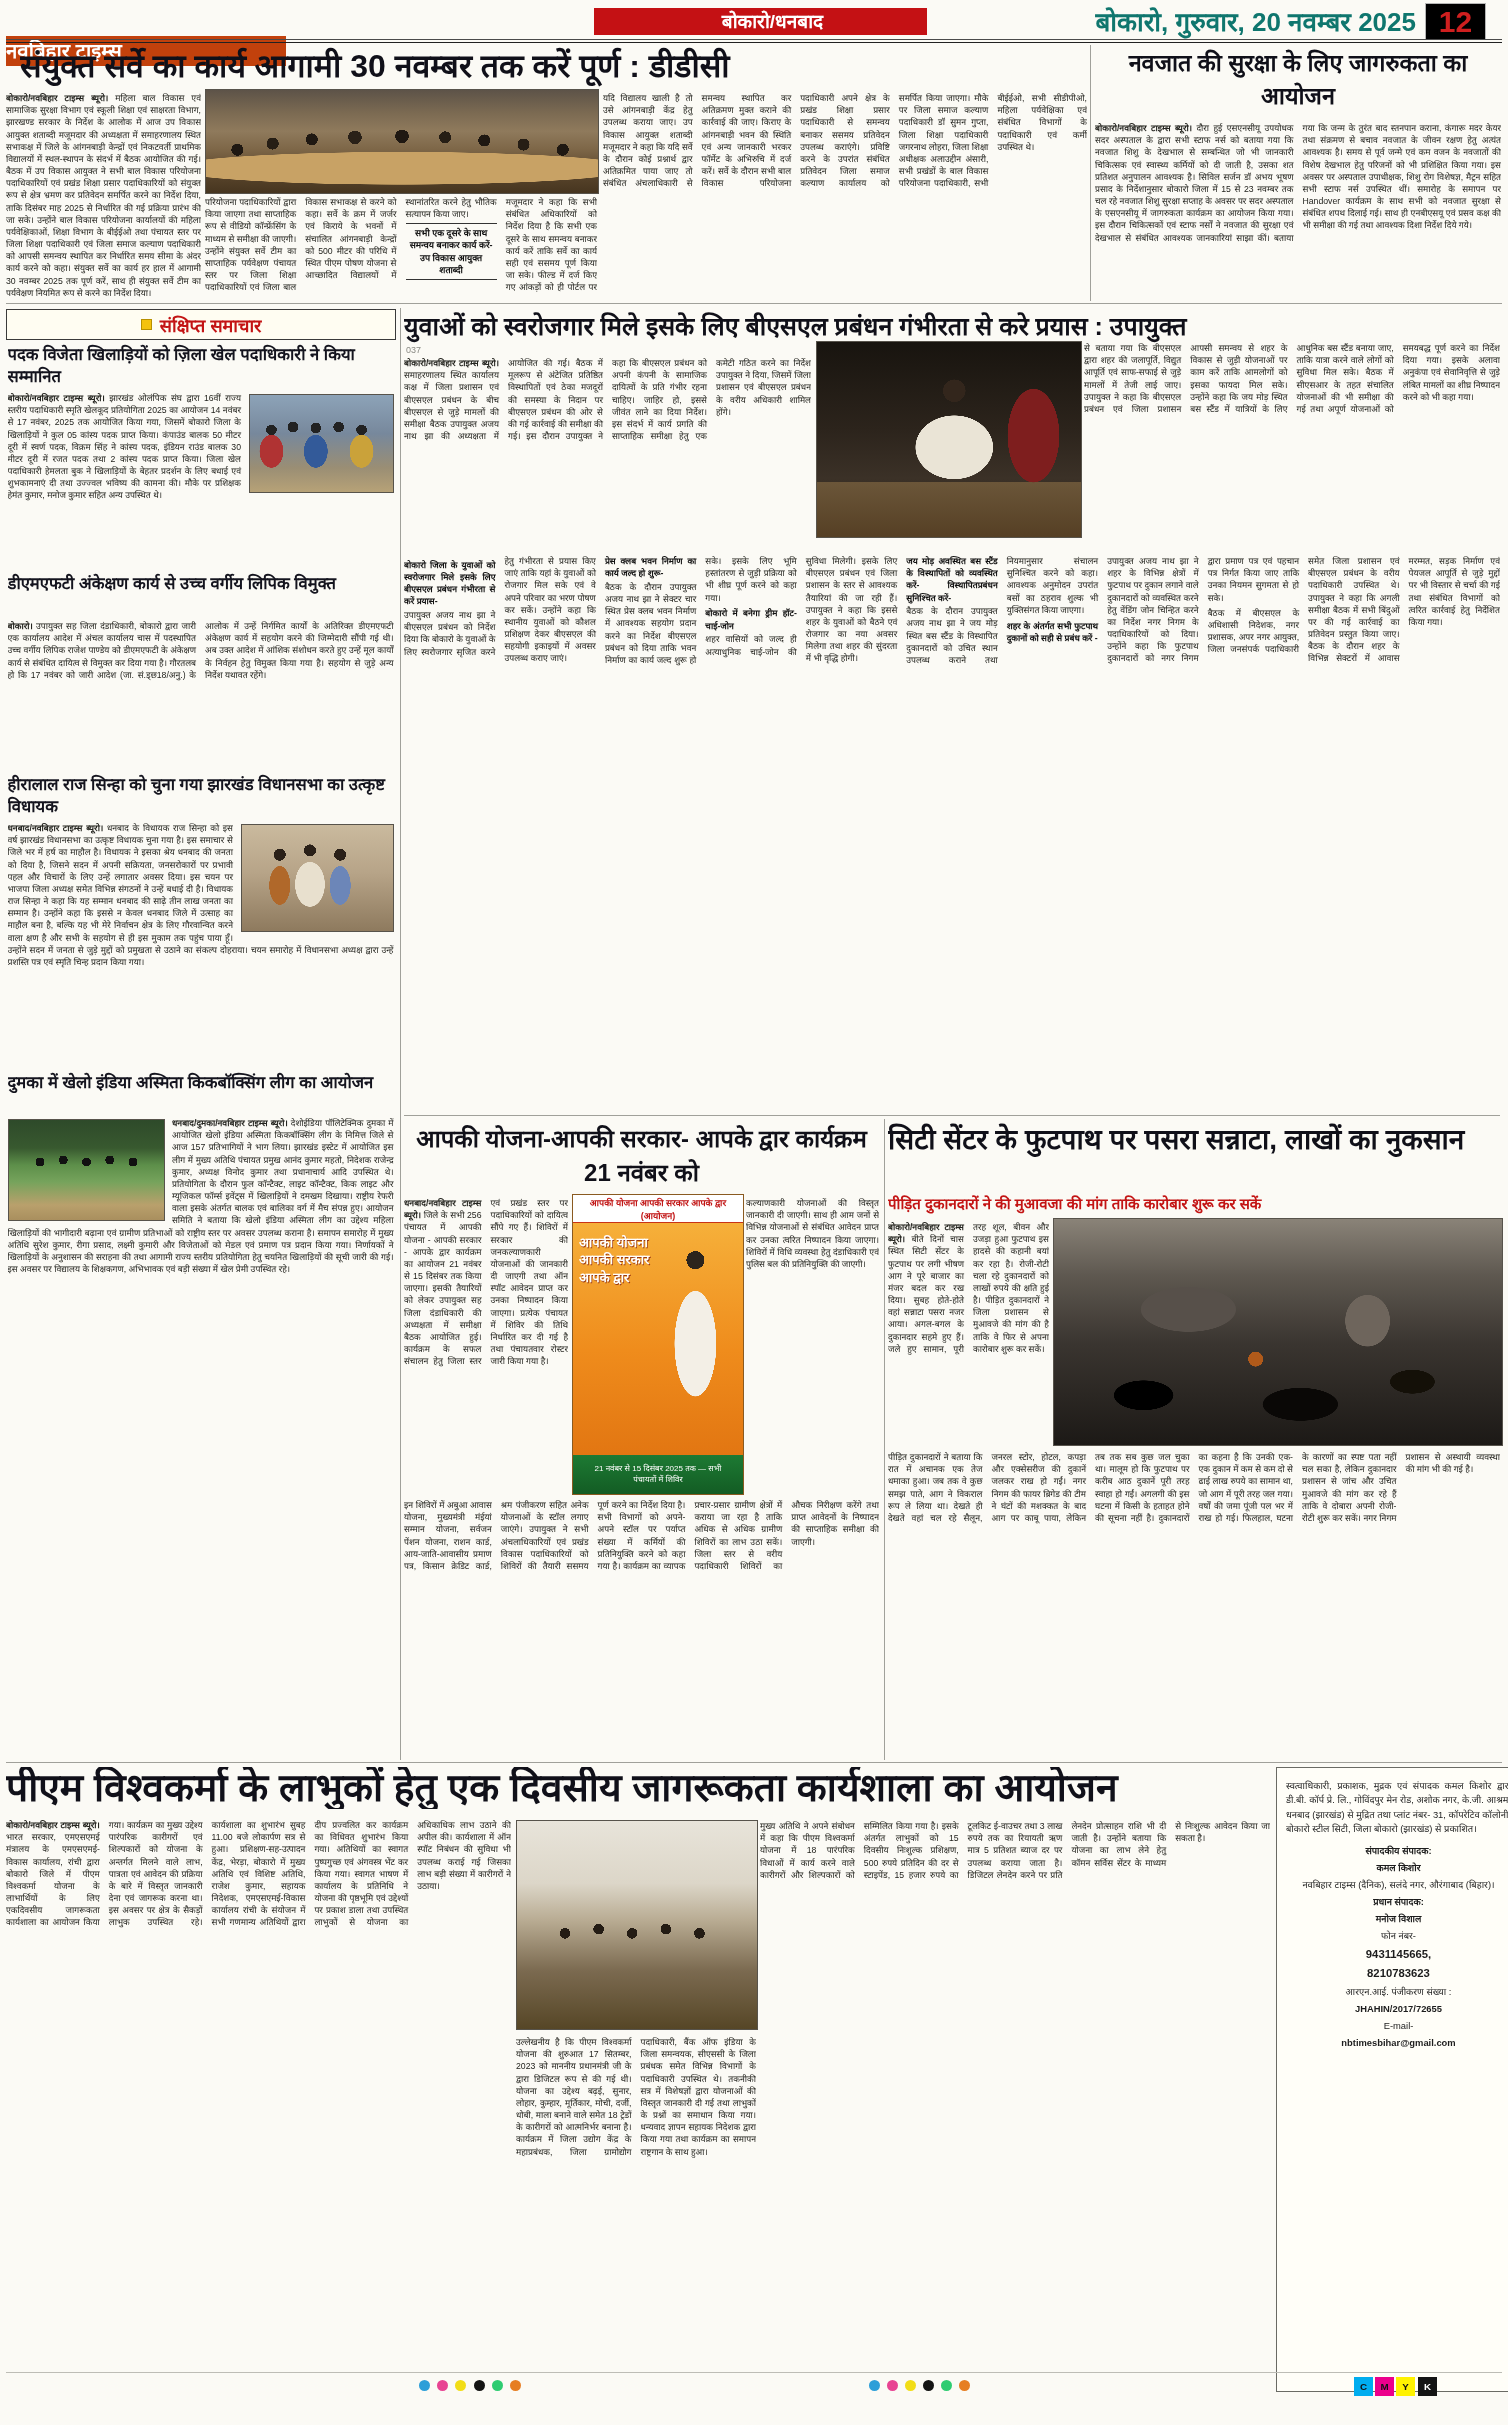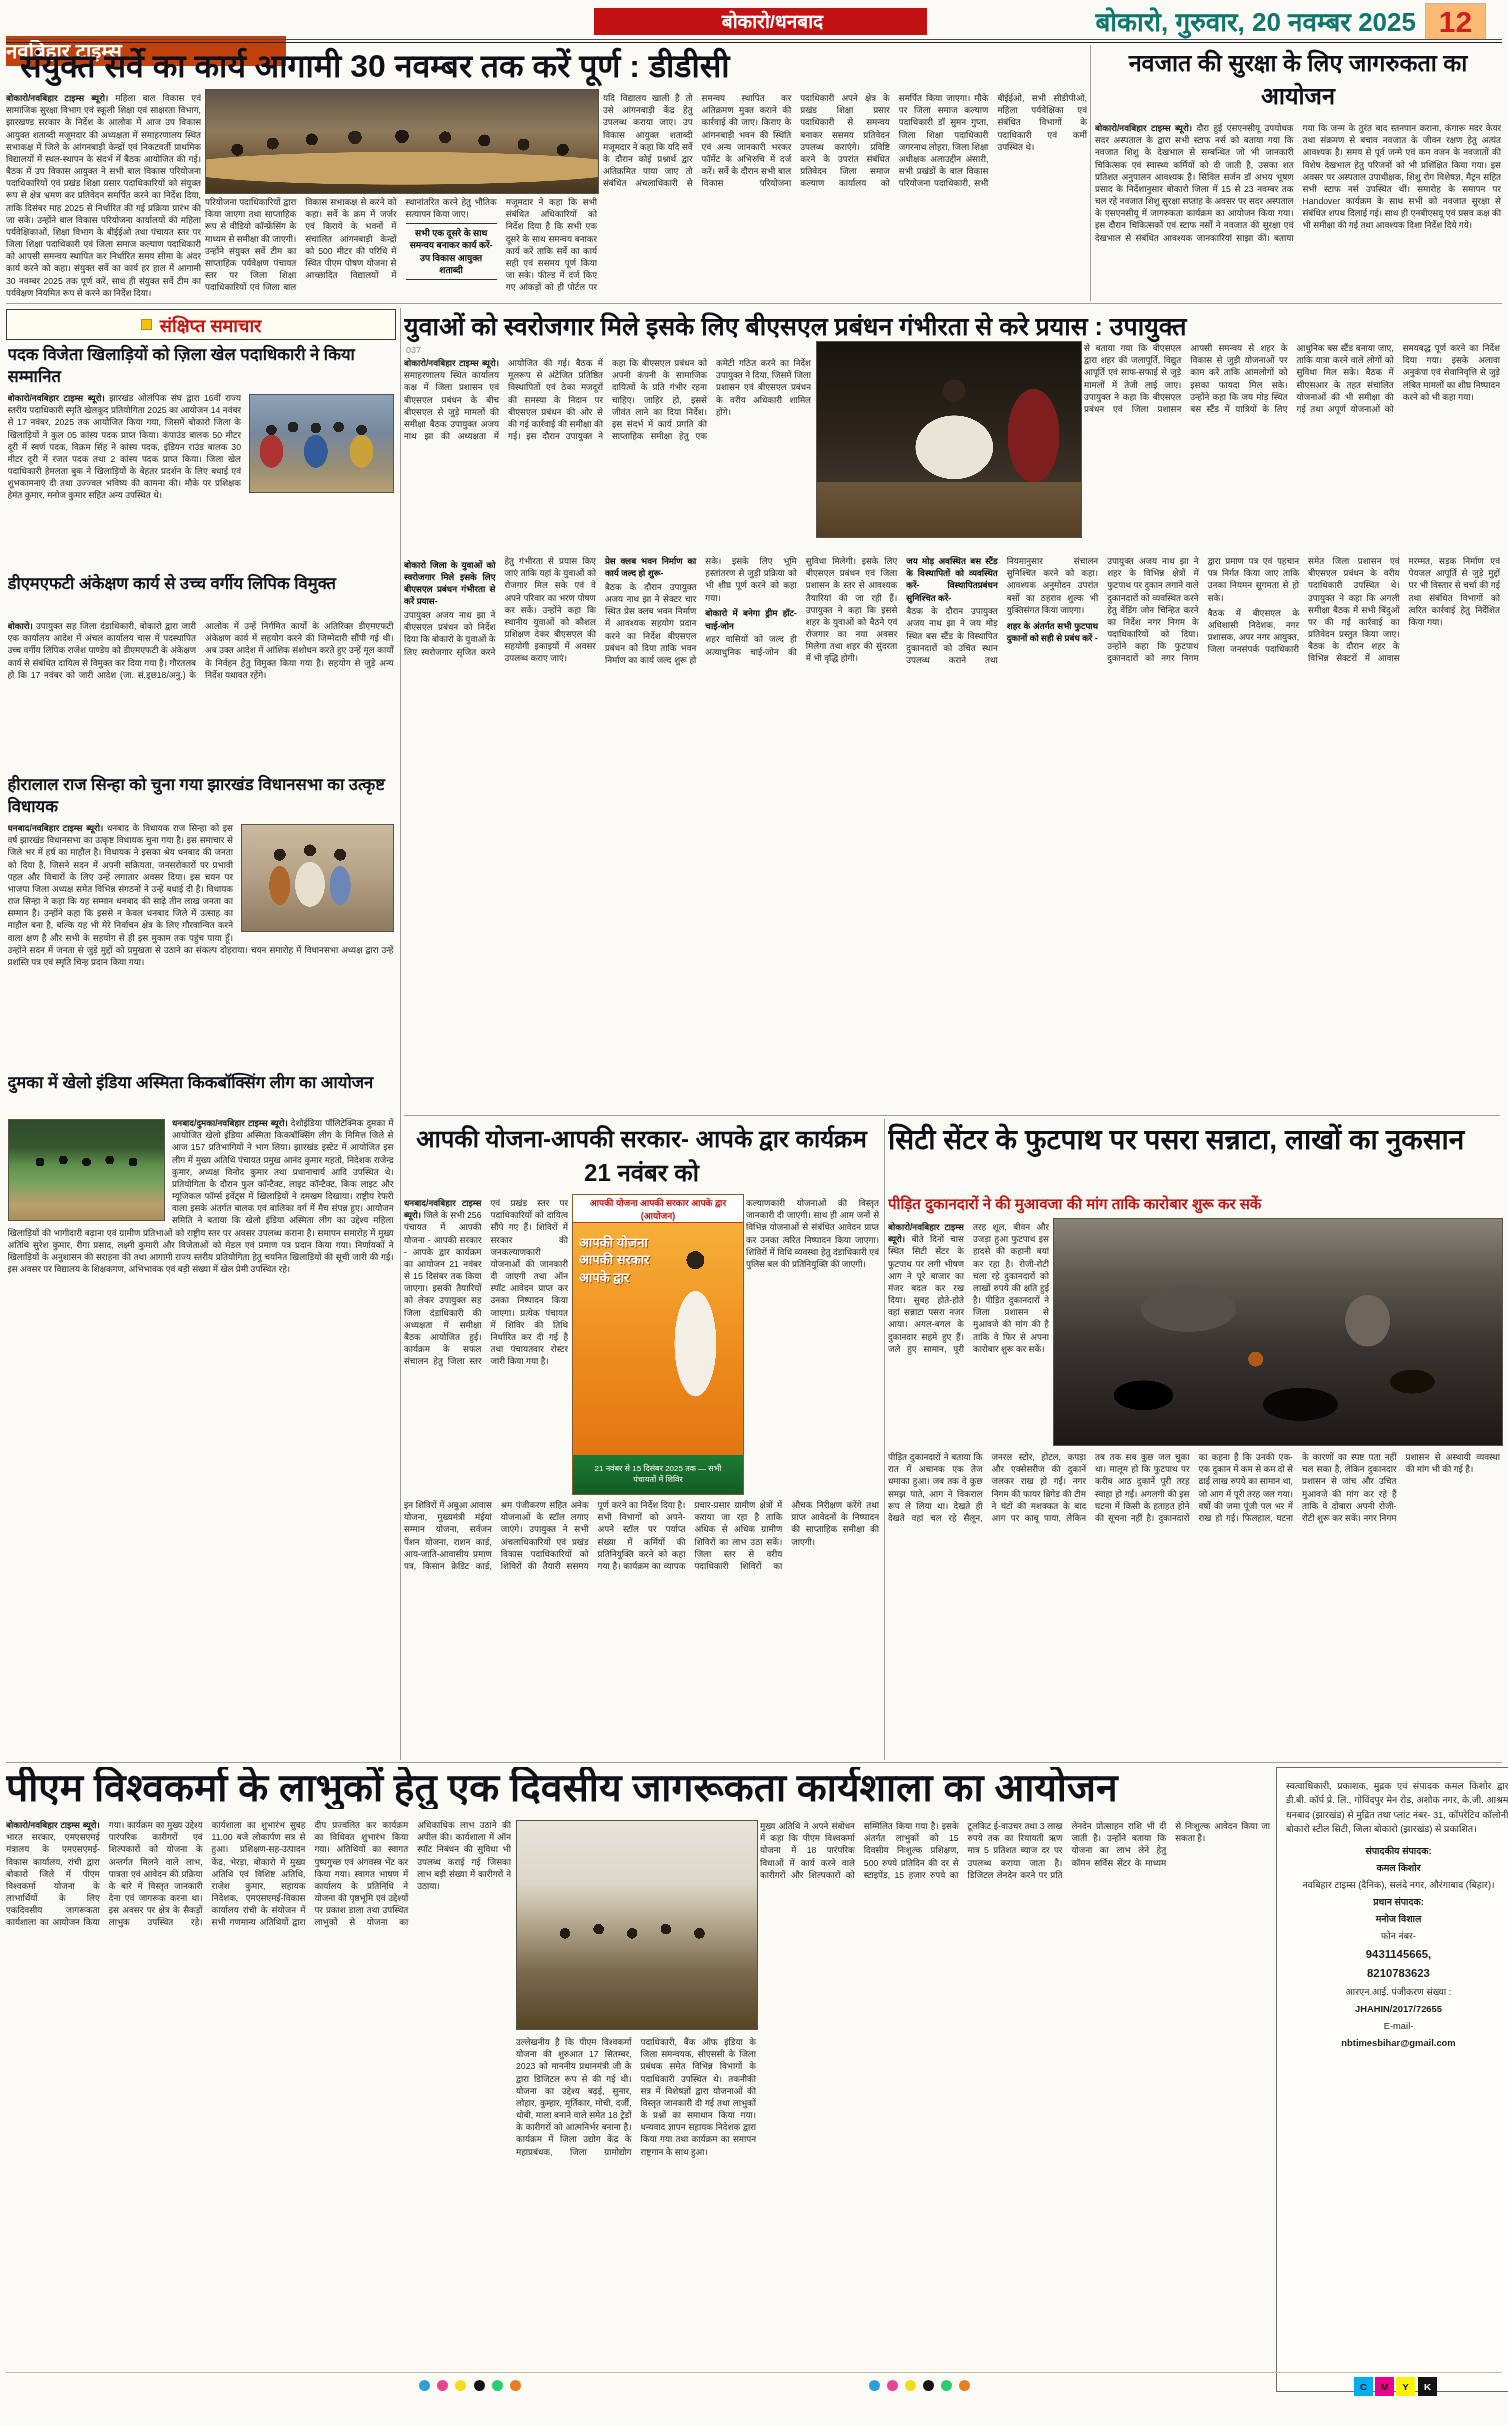--- a/index.html
+++ b/index.html
@@ -6,21 +6,21 @@
   body{font-family:"Liberation Sans","DejaVu Sans",sans-serif;background:#d8d6d0;}
   .page{position:relative;width:1508px;height:2426px;background:#fbfaf5;margin:0 auto;overflow:hidden;}
   .abs{position:absolute;}
   .vline{position:absolute;width:0.8px;background:#a0a09a;}
   .hline{position:absolute;height:0.8px;background:#a0a09a;}
   .rule-double{position:absolute;height:2.3px;border-top:0.8px solid #4a4a4a;border-bottom:1.5px solid #222;}
   
   .mh-left{background:#c2410c;color:#fff;font-weight:bold;font-size:20.4px;line-height:30px;margin-top:30px;}
   .mh-edition{background:#c41114;color:#fff;font-weight:bold;font-size:19px;line-height:27px;text-align:center;padding-left:24px;}
   .mh-date{font-weight:bold;font-size:26px;color:#0f766e;text-align:right;line-height:26px;}
-  .mh-page{border:0.8px solid #b5b5b5;background:#fdba74;color:#cf1f1f;font-weight:bold;font-size:30px;text-align:center;line-height:35px;}
+  .mh-page{border:0.8px solid #b5b5b5;background:#000000;color:#cf1f1f;font-weight:bold;font-size:30px;text-align:center;line-height:35px;}
   
   .hl{font-weight:bold;color:#101019;overflow:hidden;}
   .brief-h{font-weight:bold;font-size:16.6px;line-height:1.3;color:#14141e;overflow:hidden;}
   
   .bt{font-size:8.7px;line-height:1.4;text-align:justify;color:#24241f;overflow:hidden;}
   .bt p{margin:0 0 3px;}
   .byline{font-weight:bold;}
   .sub{font-size:8.7px;font-weight:bold;margin:3.8px 0 1.5px;color:#111;}
   .cols-2{column-count:2;column-gap:9px;}
   .cols-4{column-count:4;column-gap:9px;}

